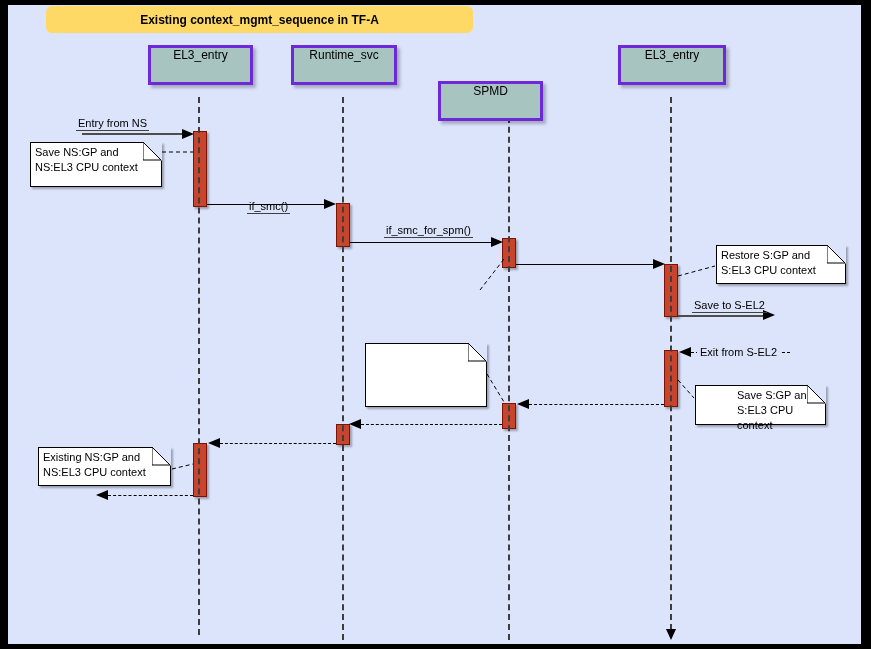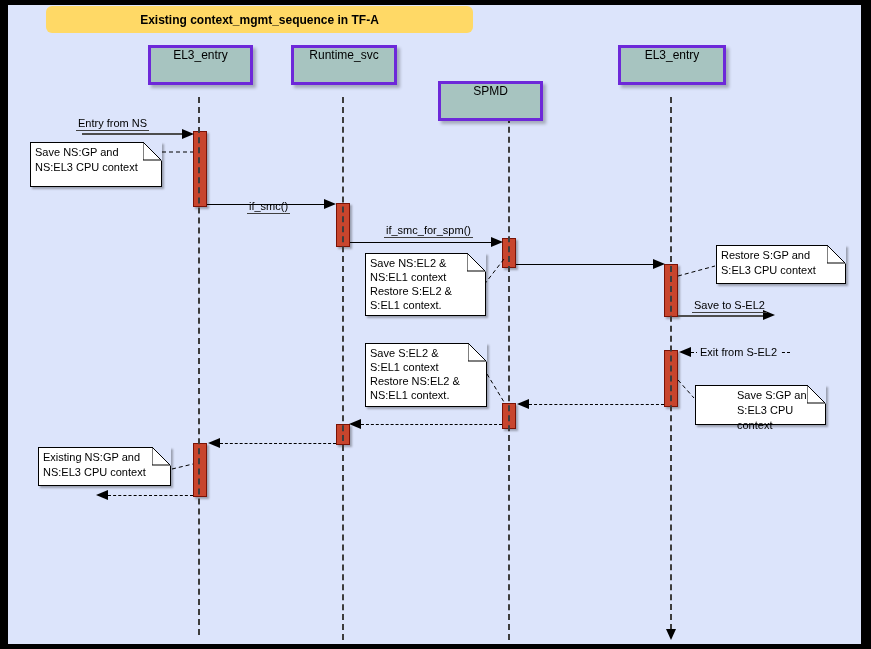--- a/index.html
+++ b/index.html
@@ -111,44 +111,31 @@
 
   <div class="note" style="left:30px;top:142px;width:132px;height:45px;"><span>Save NS:GP and
 NS:EL3 CPU context</span>
     <svg class="fold" width="19" height="19" viewBox="0 0 19 19">
         <polygon points="0,0 19,0 19,19" fill="var(--background,#dce4fb)"></polygon>
         <polygon points="0,0 0,18 18,18" fill="var(--note-bg,#fff)"></polygon>
         <path d="M0,0 L18,18" stroke="#000" fill="none"></path>
         <path d="M0,0 L0,18 L18,18" stroke="#000" fill="none"></path>
       </svg></div>
 
-  <div class="note tall" style="left:365px;top:253px;width:121px;height:63px;"><span>Save NS:EL2 &amp;
-NS:EL1 context
-Restore S:EL2 &amp;
-S:EL1 context.</span>
-    <svg class="fold" width="19" height="19" viewBox="0 0 19 19">
-        <polygon points="0,0 19,0 19,19" fill="var(--background,#dce4fb)"></polygon>
-        <polygon points="0,0 0,18 18,18" fill="var(--note-bg,#fff)"></polygon>
-        <path d="M0,0 L18,18" stroke="#000" fill="none"></path>
-        <path d="M0,0 L0,18 L18,18" stroke="#000" fill="none"></path>
-      </svg></div>
 
   <div class="note" style="left:716px;top:245px;width:130px;height:39px;"><span>Restore S:GP and
 S:EL3 CPU context</span>
     <svg class="fold" width="19" height="19" viewBox="0 0 19 19">
         <polygon points="0,0 19,0 19,19" fill="var(--background,#dce4fb)"></polygon>
         <polygon points="0,0 0,18 18,18" fill="var(--note-bg,#fff)"></polygon>
         <path d="M0,0 L18,18" stroke="#000" fill="none"></path>
         <path d="M0,0 L0,18 L18,18" stroke="#000" fill="none"></path>
       </svg></div>
 
-  <div class="note tall" style="left:365px;top:343px;width:122px;height:64px;"><span>Save S:EL2 &amp;
-S:EL1 context
-Restore NS:EL2 &amp;
-NS:EL1 context.</span>
+  <div class="note tall" style="left:365px;top:343px;width:122px;height:64px;">
     <svg class="fold" width="19" height="19" viewBox="0 0 19 19">
         <polygon points="0,0 19,0 19,19" fill="var(--background,#dce4fb)"></polygon>
         <polygon points="0,0 0,18 18,18" fill="var(--note-bg,#fff)"></polygon>
         <path d="M0,0 L18,18" stroke="#000" fill="none"></path>
         <path d="M0,0 L0,18 L18,18" stroke="#000" fill="none"></path>
       </svg></div>
 
   <div class="note" style="left:695px;top:385px;width:131px;height:40px;padding-left:41px;"><span>Save S:GP and
 S:EL3 CPU context</span>
     <svg class="fold" width="19" height="19" viewBox="0 0 19 19">

